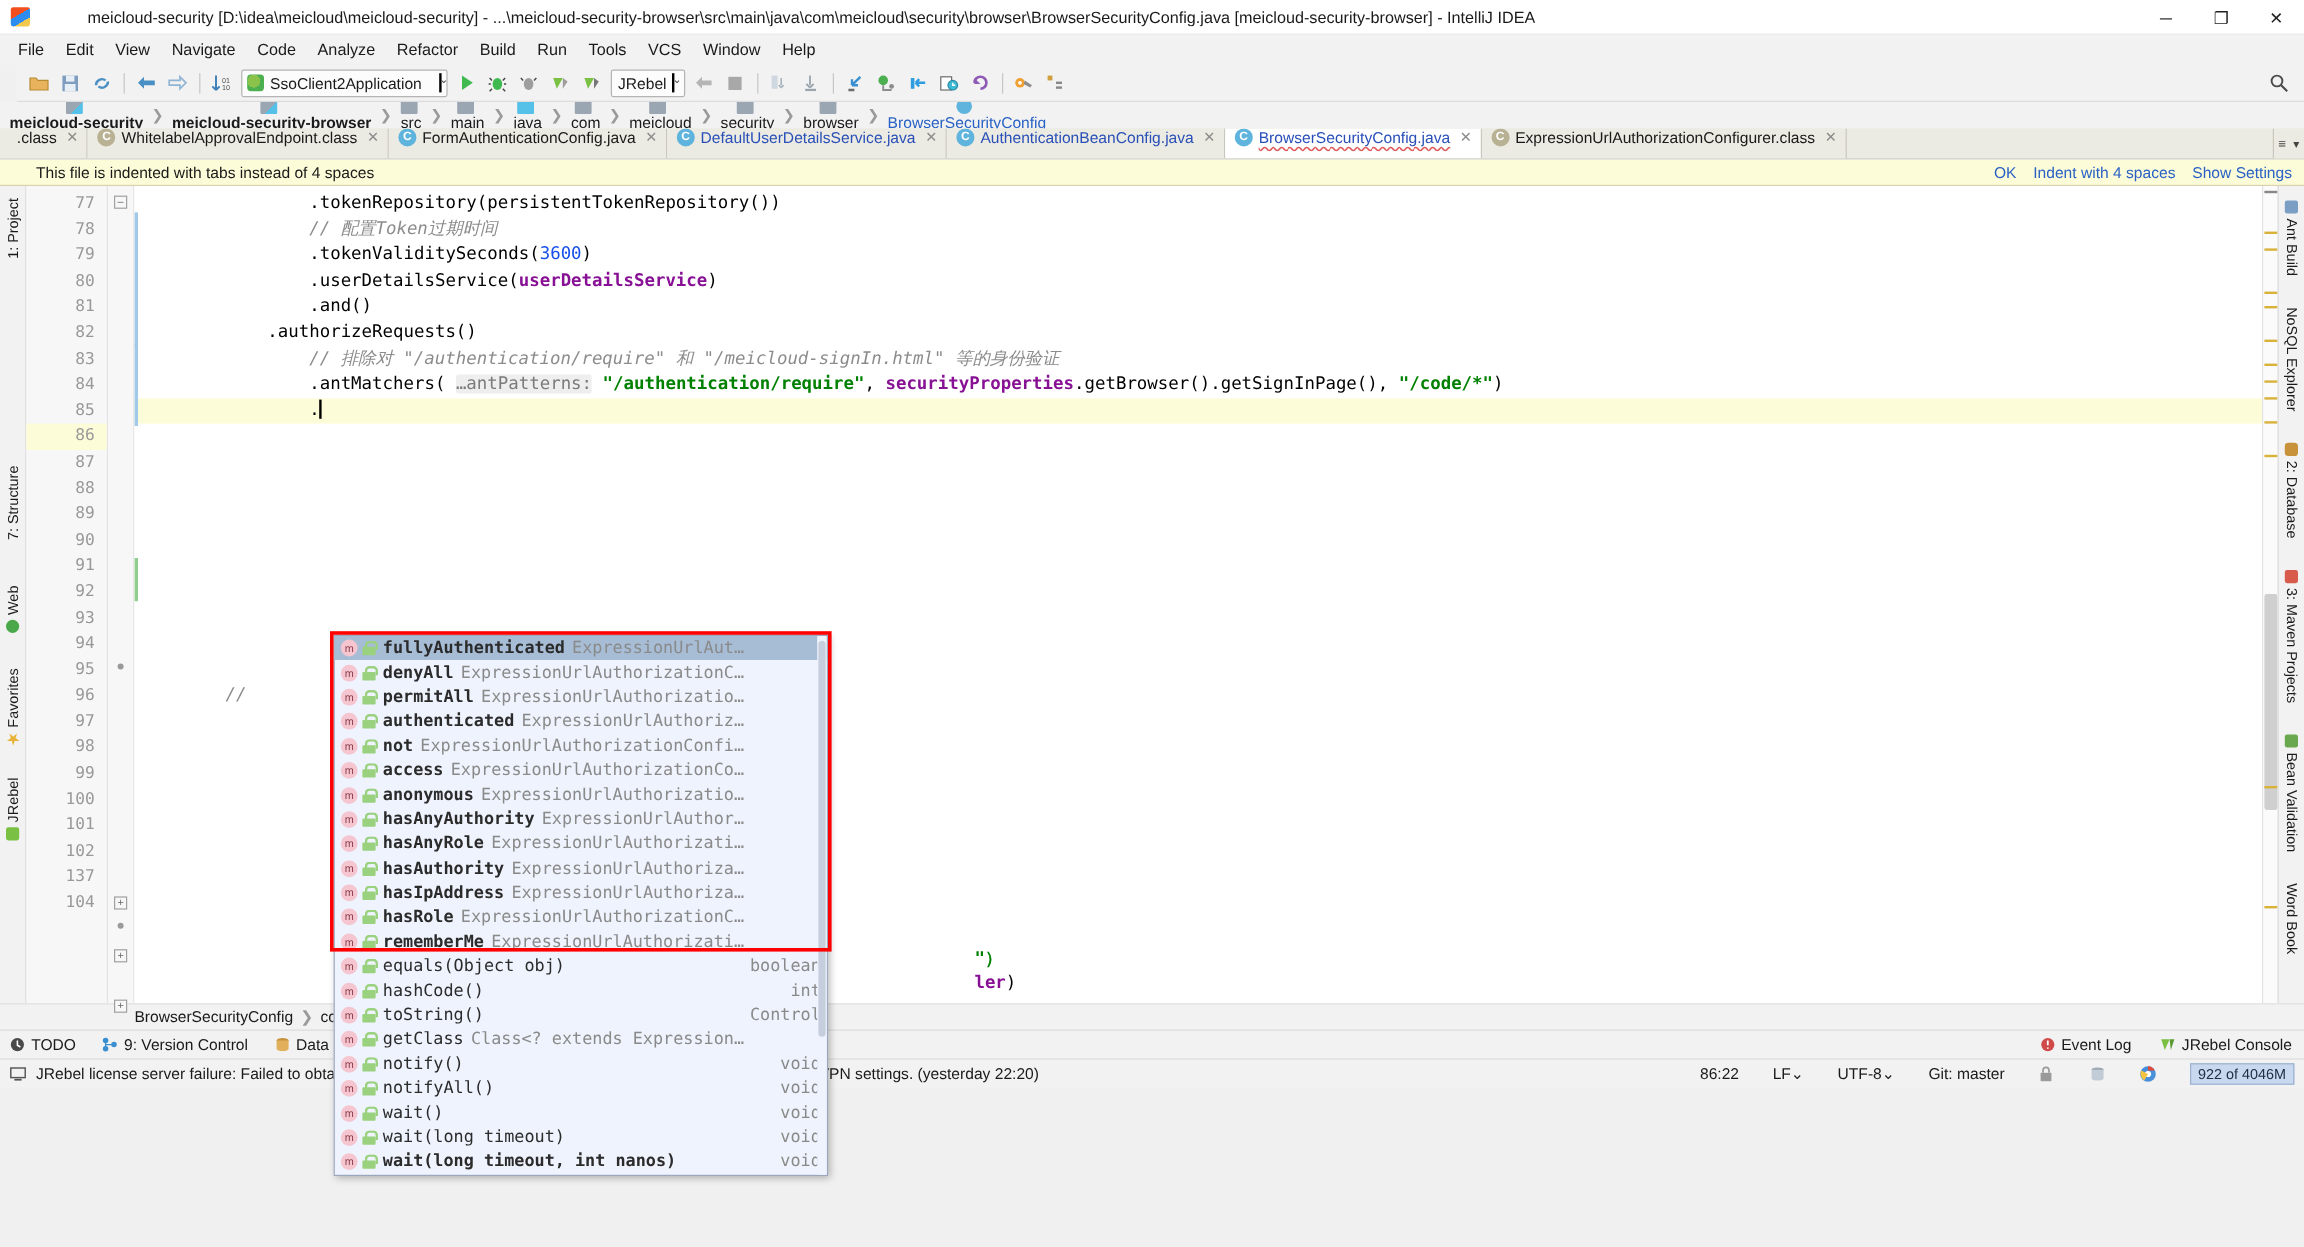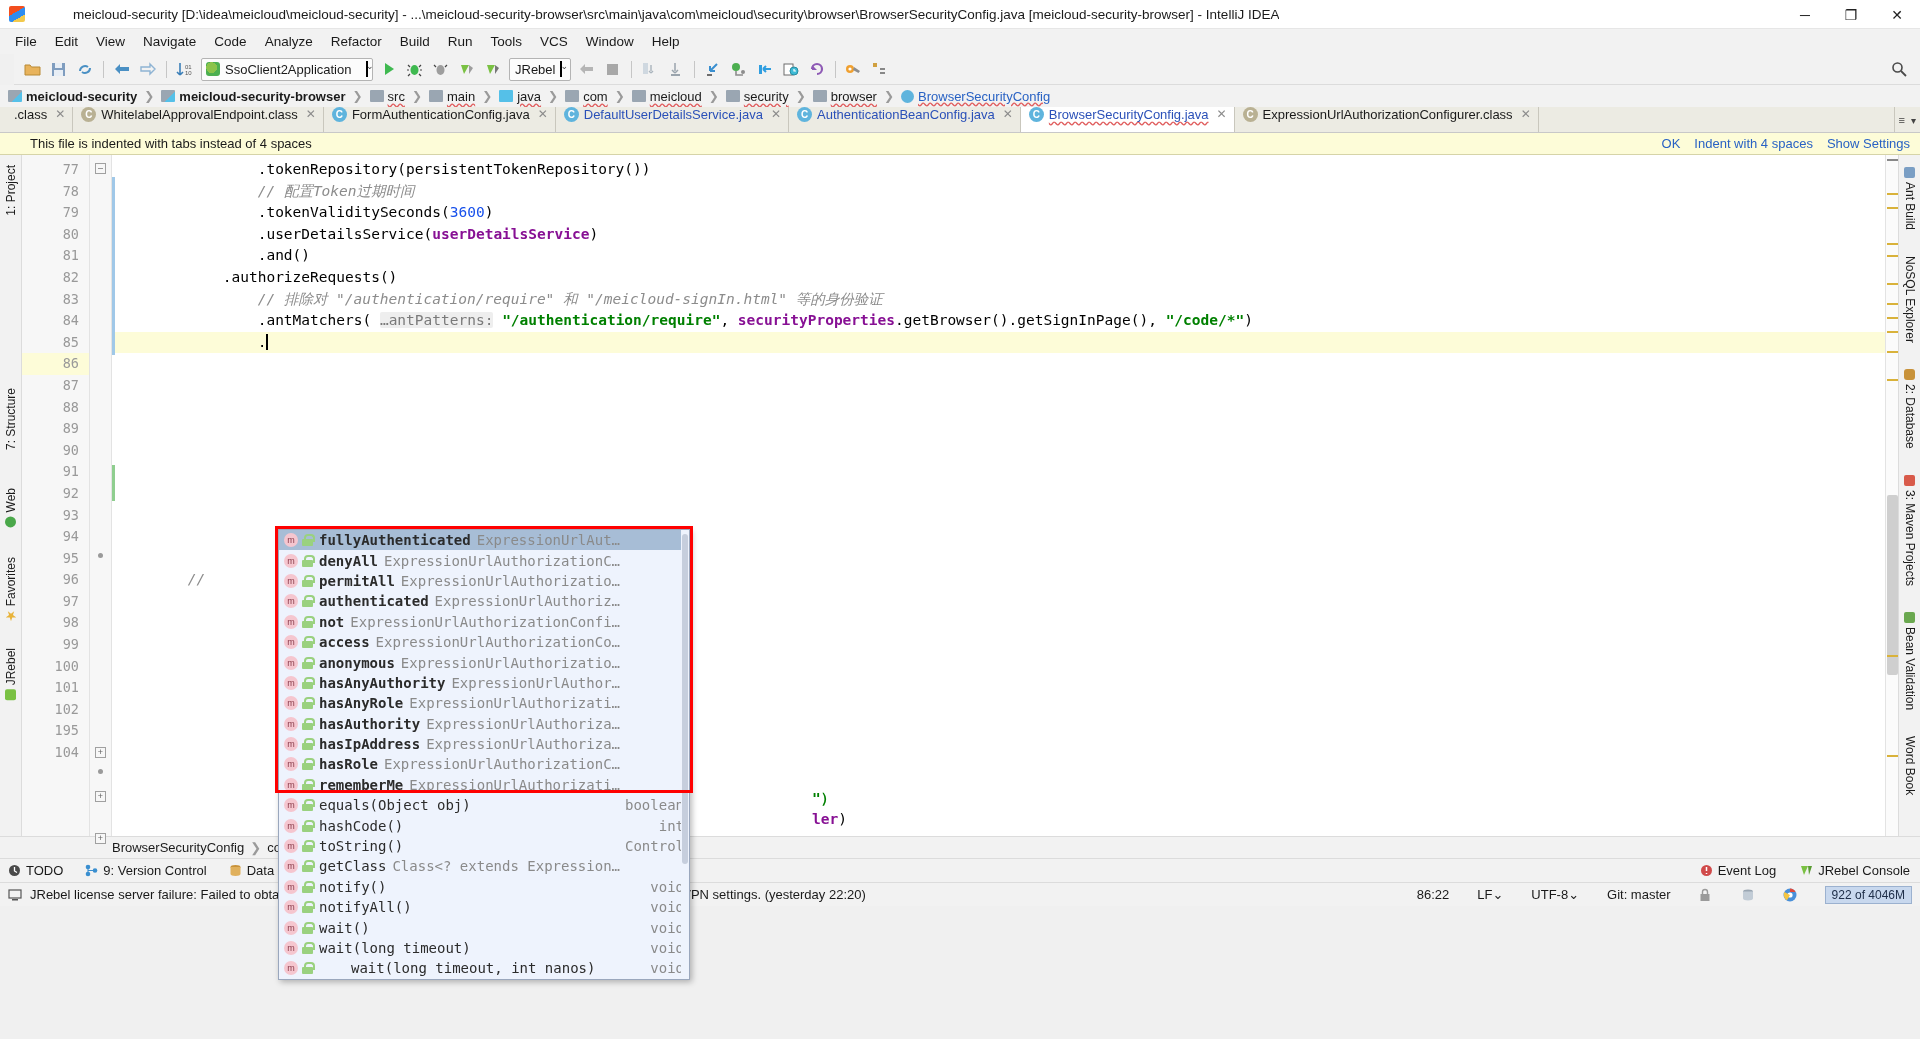--- a/index.html
+++ b/index.html
@@ -60,21 +60,21 @@
   .jrebelbox {
     height: 23px; min-width: 62px; background: #fcfcfc; border: 1px solid #b4b4b4;
     border-radius: 2px; display: flex; align-items: center; padding: 0 5px;
     font-size: 13px; color: #1a1a1a; margin: 0 3px; flex: none;
   }
   .jrebelbox .caret { margin-left: 5px; font-size: 9px; color: #444; }
   .tb-right { position: absolute; right: 8px; display: flex; align-items: center; }
 
   
   .crumbbar { height: 22px; background: #f2f2f2; display: flex; align-items: center; padding-left: 8px; }
-  .crumb { display: flex; align-items: center; font-size: 13px; color: #1a1a1a; padding-right: 2px; }
+  .crumb { display: flex; align-items: center; font-size: 13px; color: #1a1a1a; padding-right: 2px; flex-direction: column; }
   .crumb .ci { width: 14px; height: 12px; margin-right: 4px; flex: none; border-radius: 1px; }
   .crumb.bold .lbl { font-weight: bold; }
   .crumb .lbl.squiggle {
     text-decoration: underline; text-decoration-style: wavy;
     text-decoration-color: #e05c5c; text-underline-offset: 2px;
   }
   .crumb .lbl.link { color: #2962c4; text-decoration: underline;
     text-decoration-style: wavy; text-decoration-color: #e05c5c; }
   .crumbsep { color: #9a9a9a; margin: 0 7px 0 5px; font-size: 12px; }
 
@@ -567,21 +567,21 @@
         <div class="lnum">93</div>
         <div class="lnum">94</div>
         <div class="lnum">95</div>
         <div class="lnum">96</div>
         <div class="lnum">97</div>
         <div class="lnum">98</div>
         <div class="lnum">99</div>
         <div class="lnum">100</div>
         <div class="lnum">101</div>
         <div class="lnum">102</div>
-        <div class="lnum">195</div>
+        <div class="lnum">137</div>
         <div class="lnum">104</div>
       </div>
     <div class="foldcol">
       <div class="foldmark" style="top:8px;">–</div>
       <div class="folddot" style="top:398px;"></div>
       <div class="foldmark" style="top:592px;">+</div>
       <div class="foldmark" style="top:636px;">+</div>
       <div class="folddot" style="top:614px;"></div>
       <div class="folddot" style="top:722px;"></div>
       <div class="foldmark" style="top:678px;">+</div>
@@ -795,21 +795,21 @@
         </div>
         <div class="acrow">
           <span class="mi">m</span>
           <span class="lk"></span>
           <span class="nm" style="font-weight: normal;">wait(long timeout)</span>
           <span class="rt">void</span>
         </div>
         <div class="acrow">
           <span class="mi">m</span>
           <span class="lk"></span>
-          <span class="nm" style="font-weight: normal; margin-left: 32px;">wait(long timeout, int nanos)</span>
+          <span class="nm" style="font-weight: bold;">wait(long timeout, int nanos)</span>
           <span class="rt">void</span>
         </div>
       </div>
     <div class="acredbox"></div>
 
   </div>
 
   <div class="bottomcrumb">
     <span>BrowserSecurityConfig</span>
     <span class="sep">❯</span>

